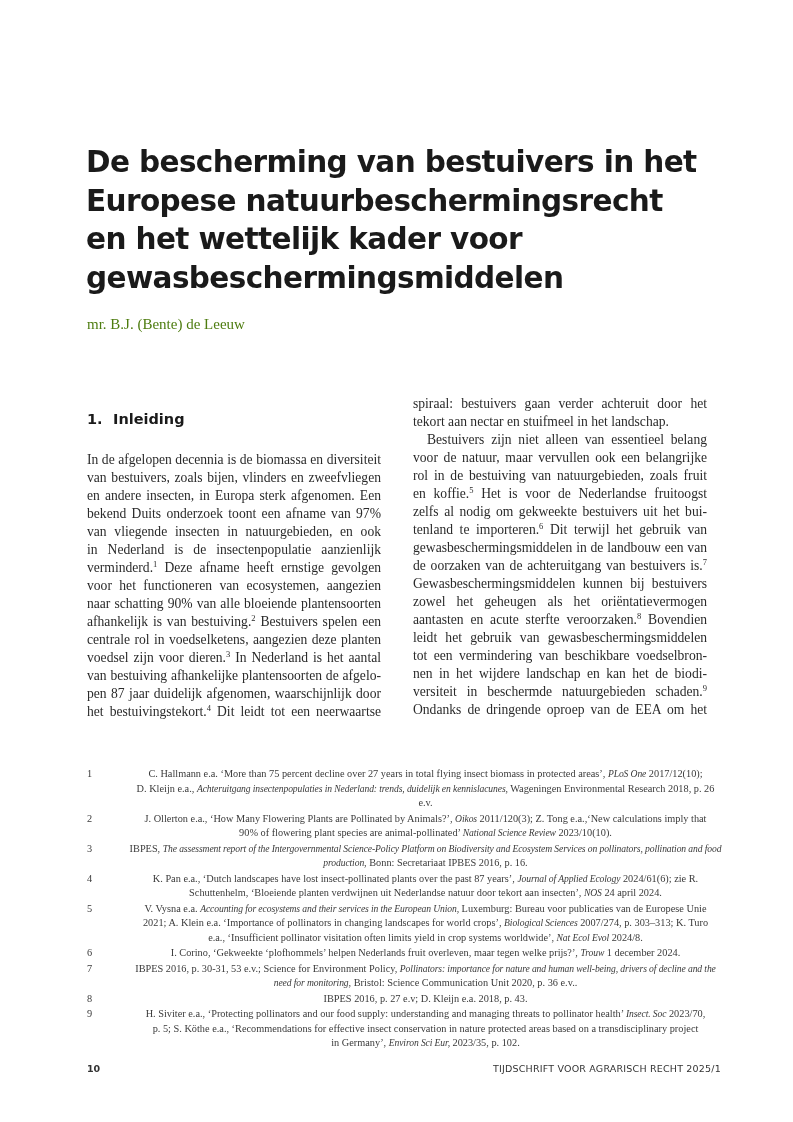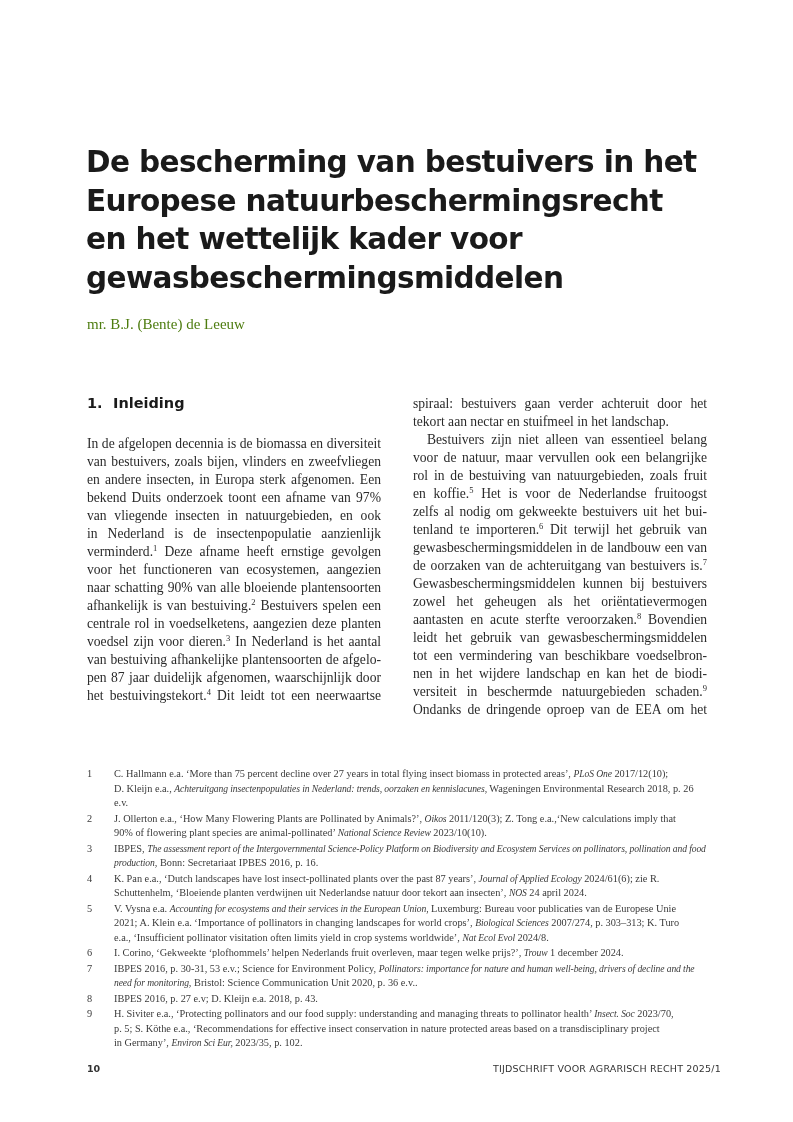--- a/index.html
+++ b/index.html
@@ -13,34 +13,34 @@
   .author {
     position: absolute; left: 87px; top: 316px;
     font-family: "Liberation Serif", serif; font-size: 15px; color: #4d7c0f;
   }
   .col { position: absolute; top: 393px; width: 294px;
     font-family: "Liberation Serif", serif; font-size: 13.6px; line-height: 18px; color: #2a2a2a; }
   .col-left { left: 87px; }
   .col-right { left: 413px; top: 395px; }
   .section-heading {
     font-family: "DejaVu Sans", sans-serif; font-weight: bold; font-size: 14.5px;
-    margin: 0 0 22px 0; line-height: 20px; color: #1a1a1a;
+    margin: 16px 0 22px 0; line-height: 20px; color: #1a1a1a;
   }
   .section-heading .num { display: inline-block; width: 26px; }
   .line { display: block; white-space: nowrap; text-align: justify; text-align-last: justify; }
   .line.last { text-align-last: left; }
   .line.indent { padding-left: 14px; }
   sup { font-size: 8.5px; line-height: 0; vertical-align: 5px; }
   .footnotes {
     position: absolute; left: 87px; top: 767px; width: 650px;
     font-family: "Liberation Serif", serif; font-size: 10.3px; line-height: 14.5px; color: #3a3a3a;
   }
   .fn { position: relative; padding-left: 27px; margin-bottom: 1px; }
   .fn-num { position: absolute; left: 0; top: 0; }
-  .fn-line { display: block; white-space: nowrap; }
+  .fn-line { display: block; white-space: nowrap; text-align: center; }
   .fn i { font-size: 9.6px; letter-spacing: -0.1px; }
   .footer {
     position: absolute; left: 87px; top: 1063px; width: 650px;
     font-family: "DejaVu Sans", sans-serif; font-size: 9.5px; color: #333;
   }
   .page-num { position: absolute; left: 0; top: 0; font-weight: bold; }
   .journal { position: absolute; right: 16px; top: 0; letter-spacing: 0.2px; }
 </style>
 </head>
 <body>
@@ -97,21 +97,21 @@
       <span class="line">nen in het wijdere landschap en kan het de biodi-</span>
       <span class="line">versiteit in beschermde natuurgebieden schaden.<sup>9</sup></span>
       <span class="line">Ondanks de dringende oproep van de EEA om het</span>
     </div>
 </div>
 
 <div class="footnotes" id="footnotes">
     <div class="fn">
       <span class="fn-num">1</span>
       <span class="fn-line">C. Hallmann e.a. ‘More than 75 percent decline over 27 years in total flying insect biomass in protected areas’, <i>PLoS One</i> 2017/12(10);</span>
-      <span class="fn-line">D. Kleijn e.a., <i>Achteruitgang insectenpopulaties in Nederland: trends, oorzaken en kennislacunes,</i> Wageningen Environmental Research 2018, p. 26</span>
+      <span class="fn-line">D. Kleijn e.a., <i>Achteruitgang insectenpopulaties in Nederland: trends, duidelijk en kennislacunes,</i> Wageningen Environmental Research 2018, p. 26</span>
       <span class="fn-line">e.v.</span>
     </div>
     <div class="fn">
       <span class="fn-num">2</span>
       <span class="fn-line">J. Ollerton e.a., ‘How Many Flowering Plants are Pollinated by Animals?’, <i>Oikos</i> 2011/120(3); Z. Tong e.a.,‘New calculations imply that</span>
       <span class="fn-line">90% of flowering plant species are animal-pollinated’ <i>National Science Review</i> 2023/10(10).</span>
     </div>
     <div class="fn">
       <span class="fn-num">3</span>
       <span class="fn-line">IBPES, <i>The assessment report of the Intergovernmental Science-Policy Platform on Biodiversity and Ecosystem Services on pollinators, pollination and food</i></span>

